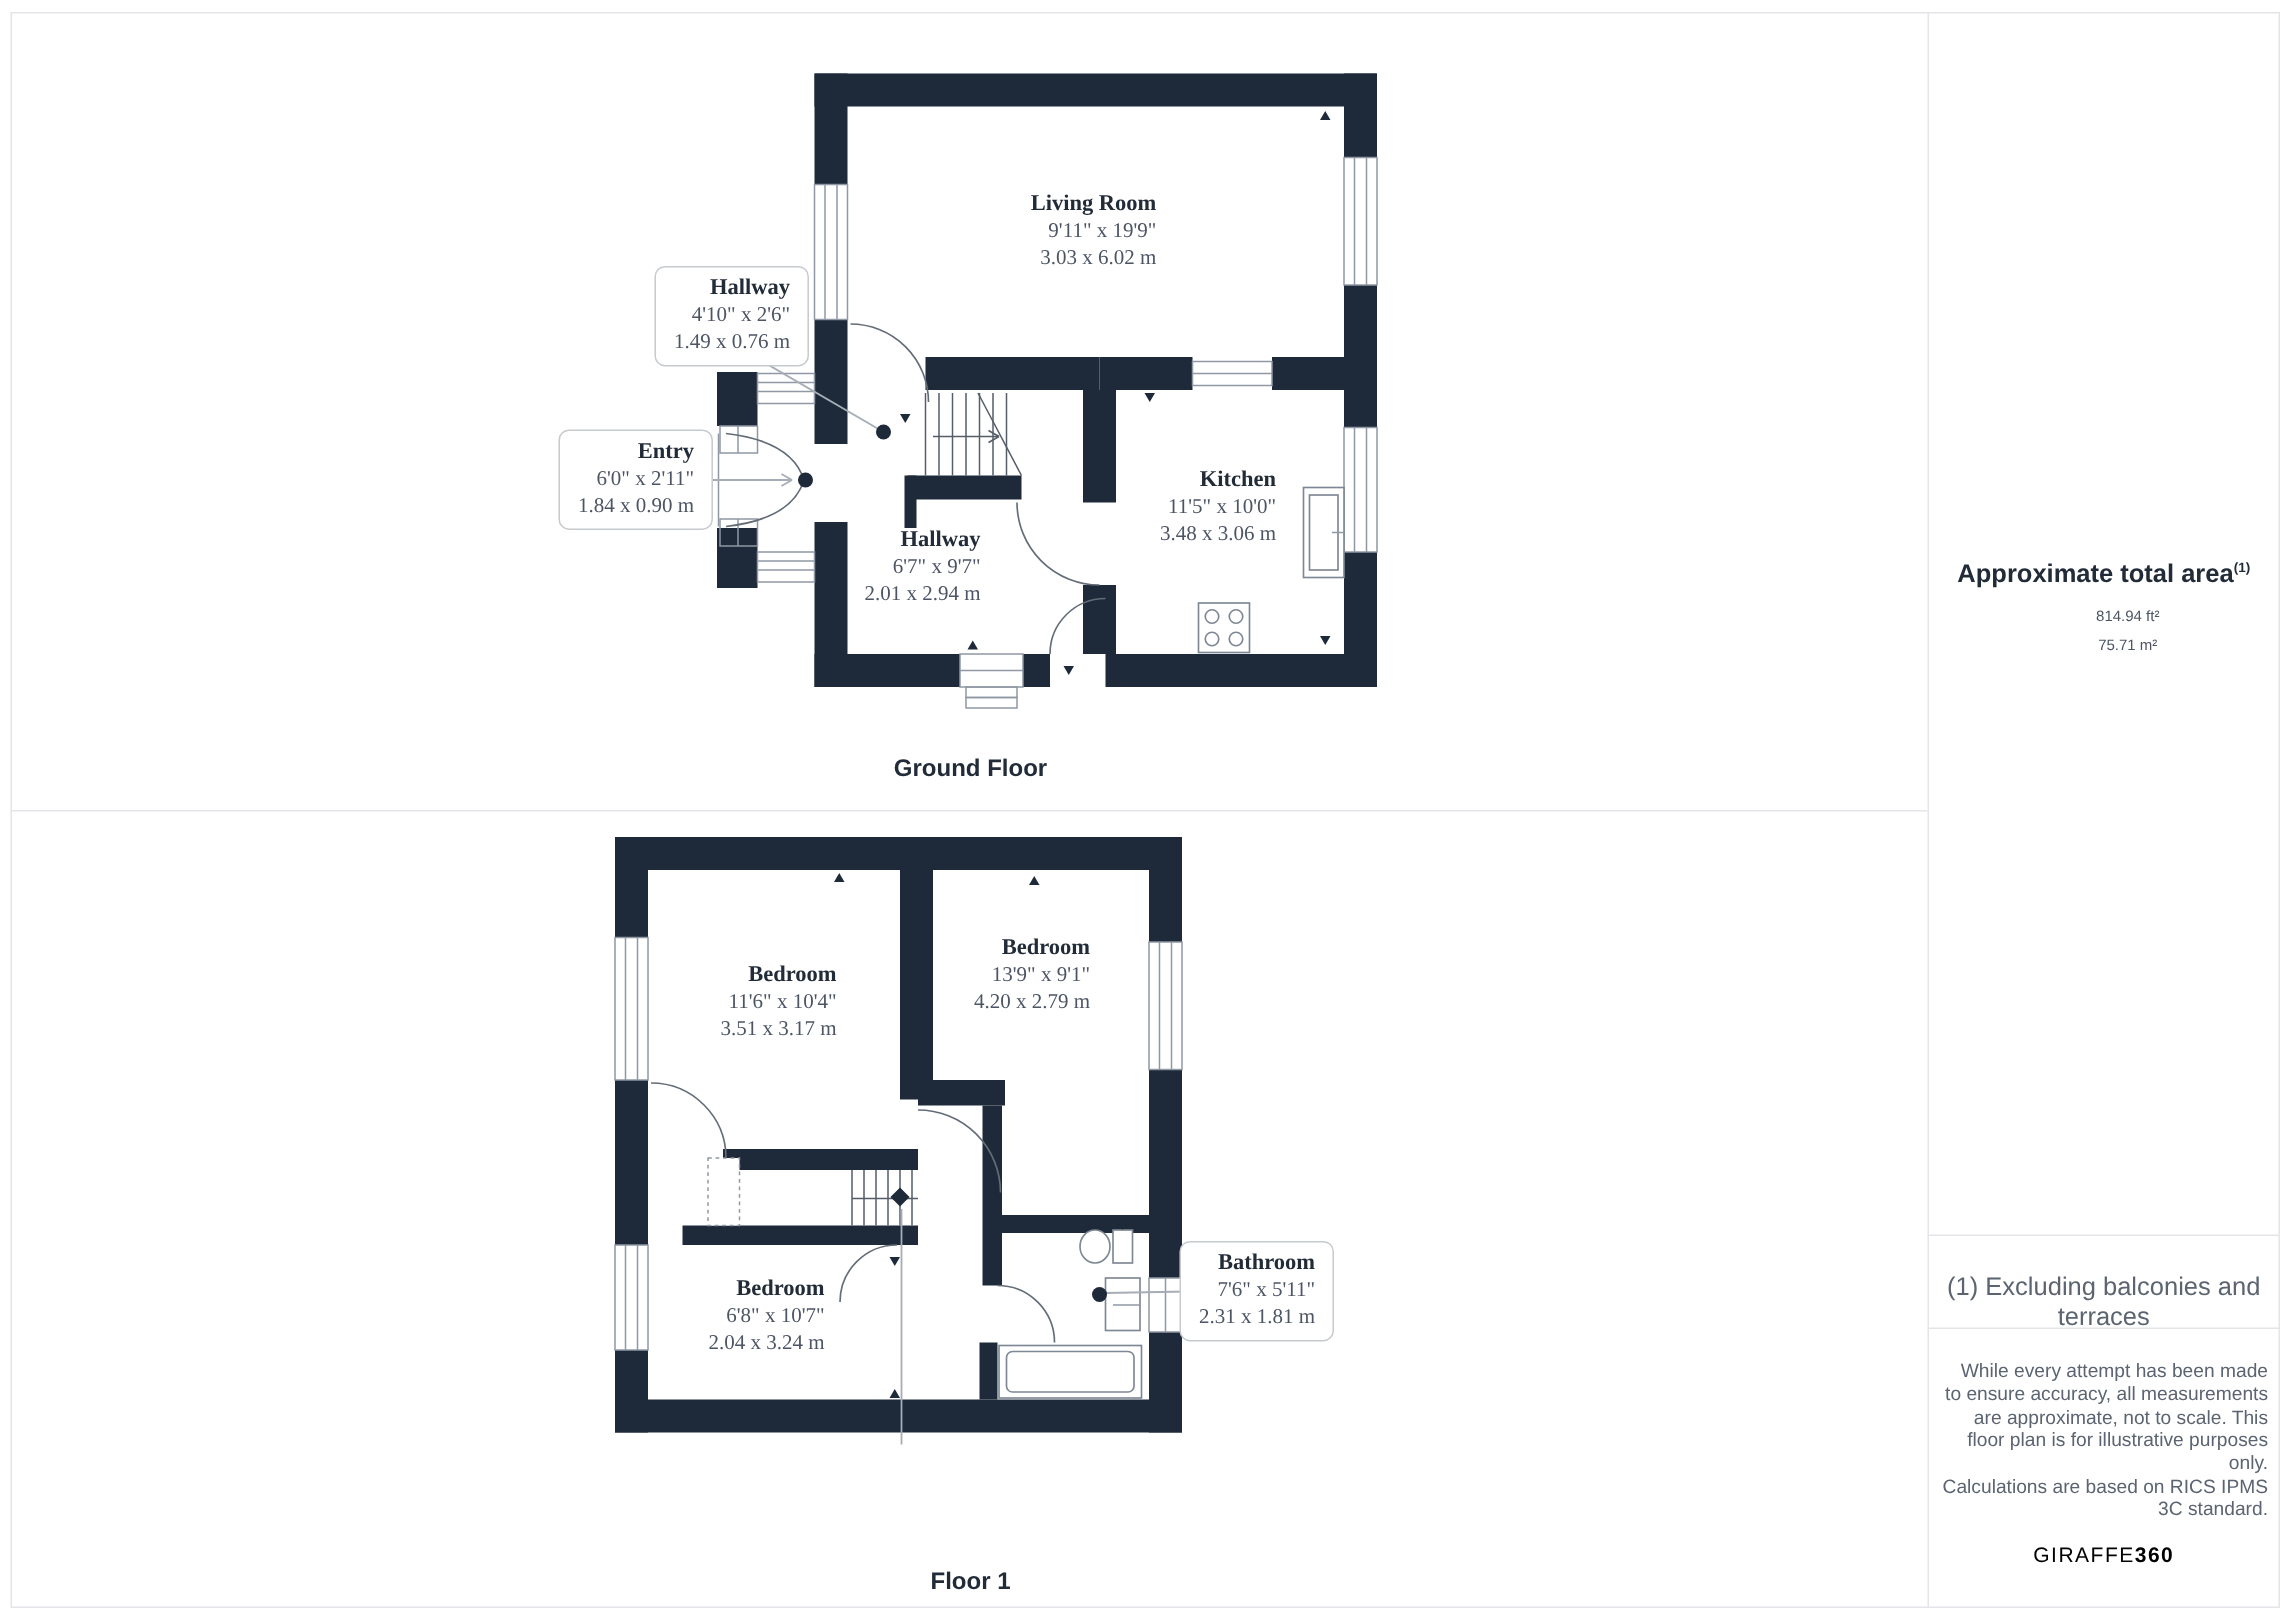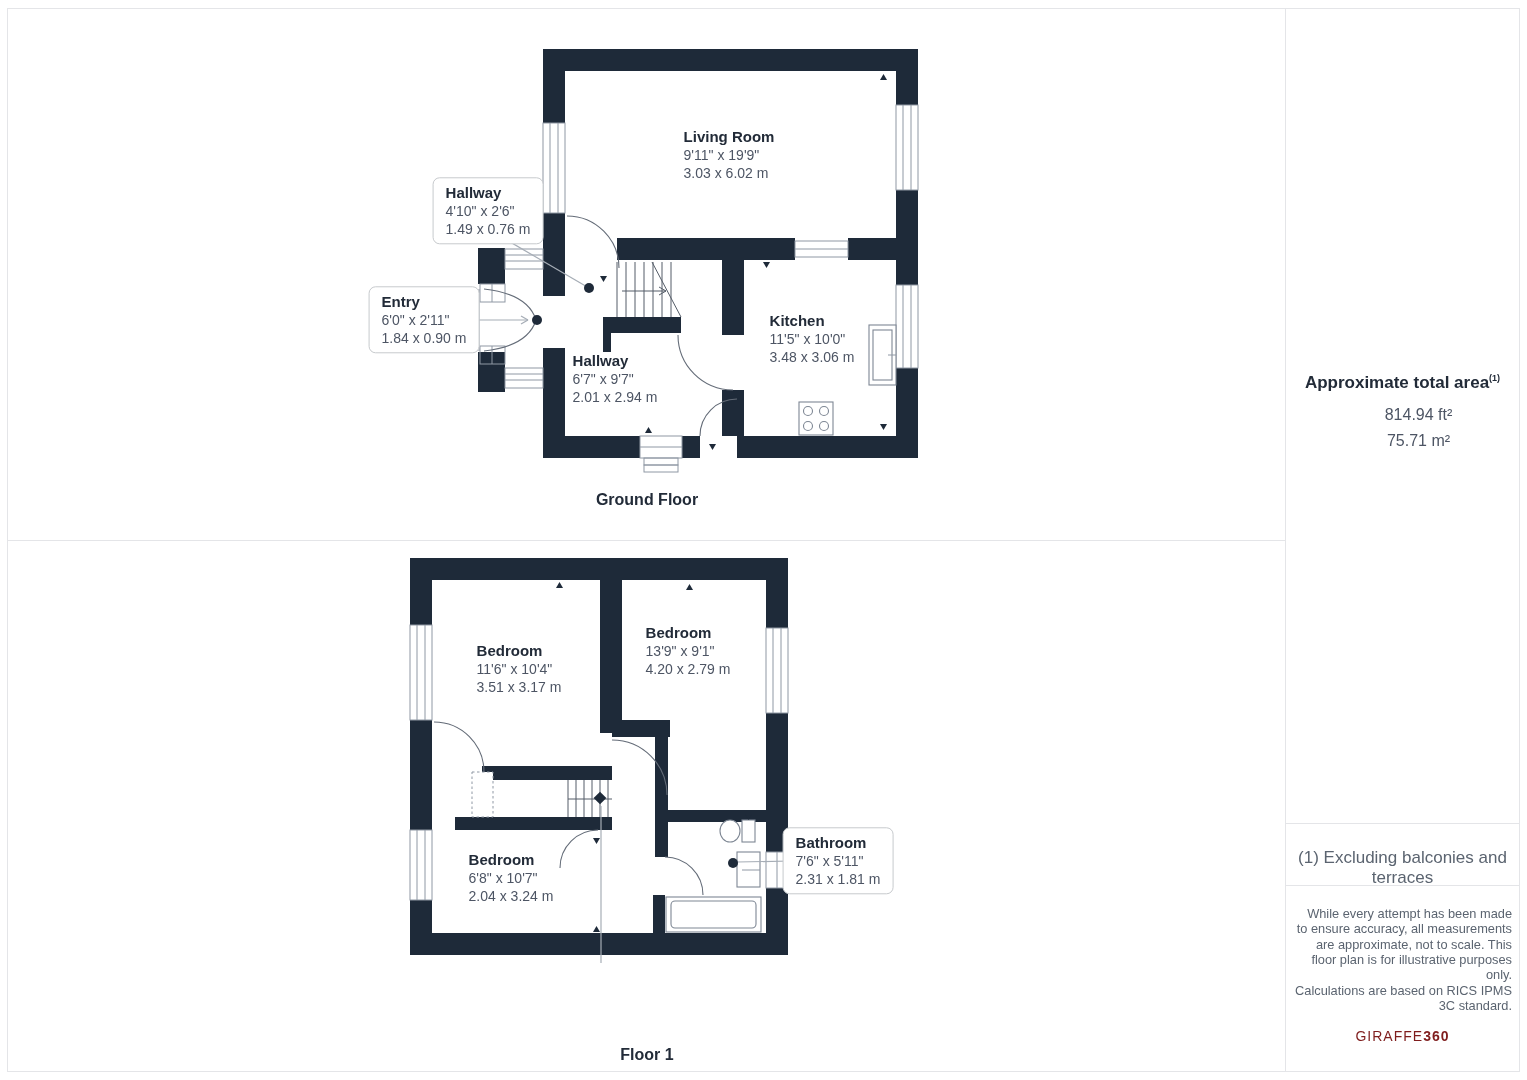--- a/index.html
+++ b/index.html
@@ -30,36 +30,36 @@
   .thin{stroke:#8f98a4;stroke-width:1;fill:none;}
   .arc{stroke:#646c78;stroke-width:1.1;fill:none;}
   .stair{stroke:#555d68;stroke-width:1;fill:none;}
   .fixture{fill:#ffffff;stroke:#7e8794;stroke-width:1.1;}
   .dashed{fill:#ffffff;stroke:#8f98a4;stroke-width:1;stroke-dasharray:2.5 2.5;}
   .leader{stroke:var(--leader);stroke-width:1.2;fill:none;}
   .dot{fill:var(--wall);}
   .marker{fill:var(--wall);}
 
   
-  .room-label{position:absolute;transform:translate(-50%,-50%);text-align:left;white-space:nowrap;}
+  .room-label{position:absolute;transform:translate(-50%,-50%);text-align:right;white-space:nowrap;font-family:Liberation Serif, serif;}
   .rl-title{font-size:15px;font-weight:bold;color:var(--room-title);line-height:1.15;}
   .rl-dim{font-size:14px;color:var(--dimension-text);line-height:1.15;margin-top:2px;}
   .callout{background:#fff;border:1px solid #c7cacd;border-radius:7px;padding:6px 12px;z-index:3;}
   .caption{position:absolute;transform:translate(-50%,-50%);font-size:16px;font-weight:bold;
            color:var(--room-title);white-space:nowrap;}
 
   
   .side-block{position:absolute;left:1285px;width:235px;text-align:center;}
   .area-title{font-size:17px;font-weight:bold;color:var(--room-title);}
   .area-sup{font-size:9px;vertical-align:super;font-weight:bold;}
-  .area-val{font-size:16px;color:var(--dimension-text);margin-left:32px;}
+  .area-val{font-size:10px;color:var(--dimension-text);margin-left:32px;}
   .v1{margin-top:13px;} .v2{margin-top:8px;}
   .footnote{font-size:17px;color:var(--muted-text);}
   .disclaimer{font-size:12.8px;color:var(--muted-text);line-height:1.2;padding:0 8px;box-sizing:border-box;text-align:right;}
-  .brand{font-size:14px;color:#7f1d1d;letter-spacing:1px;}
+  .brand{font-size:14px;color:#000000;letter-spacing:1px;}
   .brand b{font-weight:bold;}
 </style>
 </head>
 <body>
 
 <div class="page">
 
   <svg class="plan-svg" viewBox="0 0 1527 1080">
 
     <g>
@@ -296,21 +296,21 @@
     <div class="rl-dim">6'7" x 9'7"</div>
     <div class="rl-dim">2.01 x 2.94 m</div>
   </div>
 
   <div class="room-label" style="left:812px;top:339px">
     <div class="rl-title">Kitchen</div>
     <div class="rl-dim">11'5" x 10'0"</div>
     <div class="rl-dim">3.48 x 3.06 m</div>
   </div>
 
-  <div class="caption" style="left:647px;top:500px">Ground Floor</div>
+  <div class="caption" style="left:647px;top:513px">Ground Floor</div>
 
   <div class="room-label" style="left:519px;top:669px">
     <div class="rl-title">Bedroom</div>
     <div class="rl-dim">11'6" x 10'4"</div>
     <div class="rl-dim">3.51 x 3.17 m</div>
   </div>
 
   <div class="room-label" style="left:688px;top:651px">
     <div class="rl-title">Bedroom</div>
     <div class="rl-dim">13'9" x 9'1"</div>

